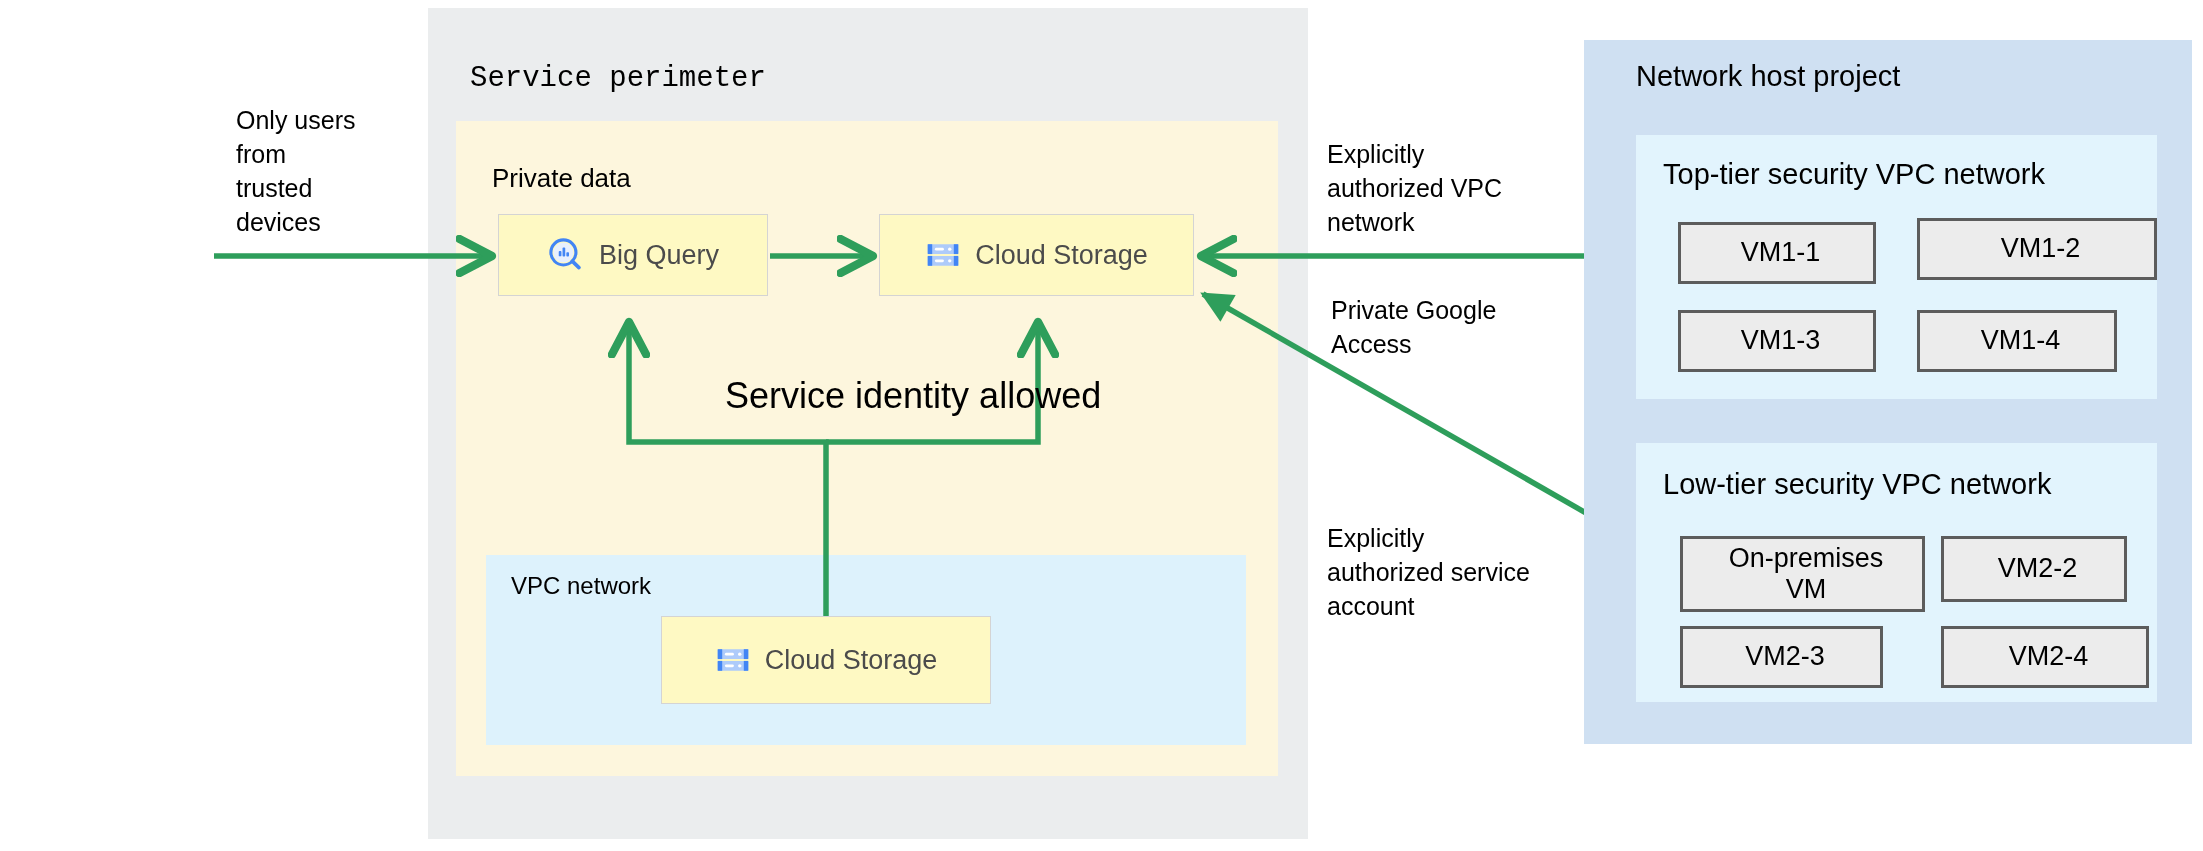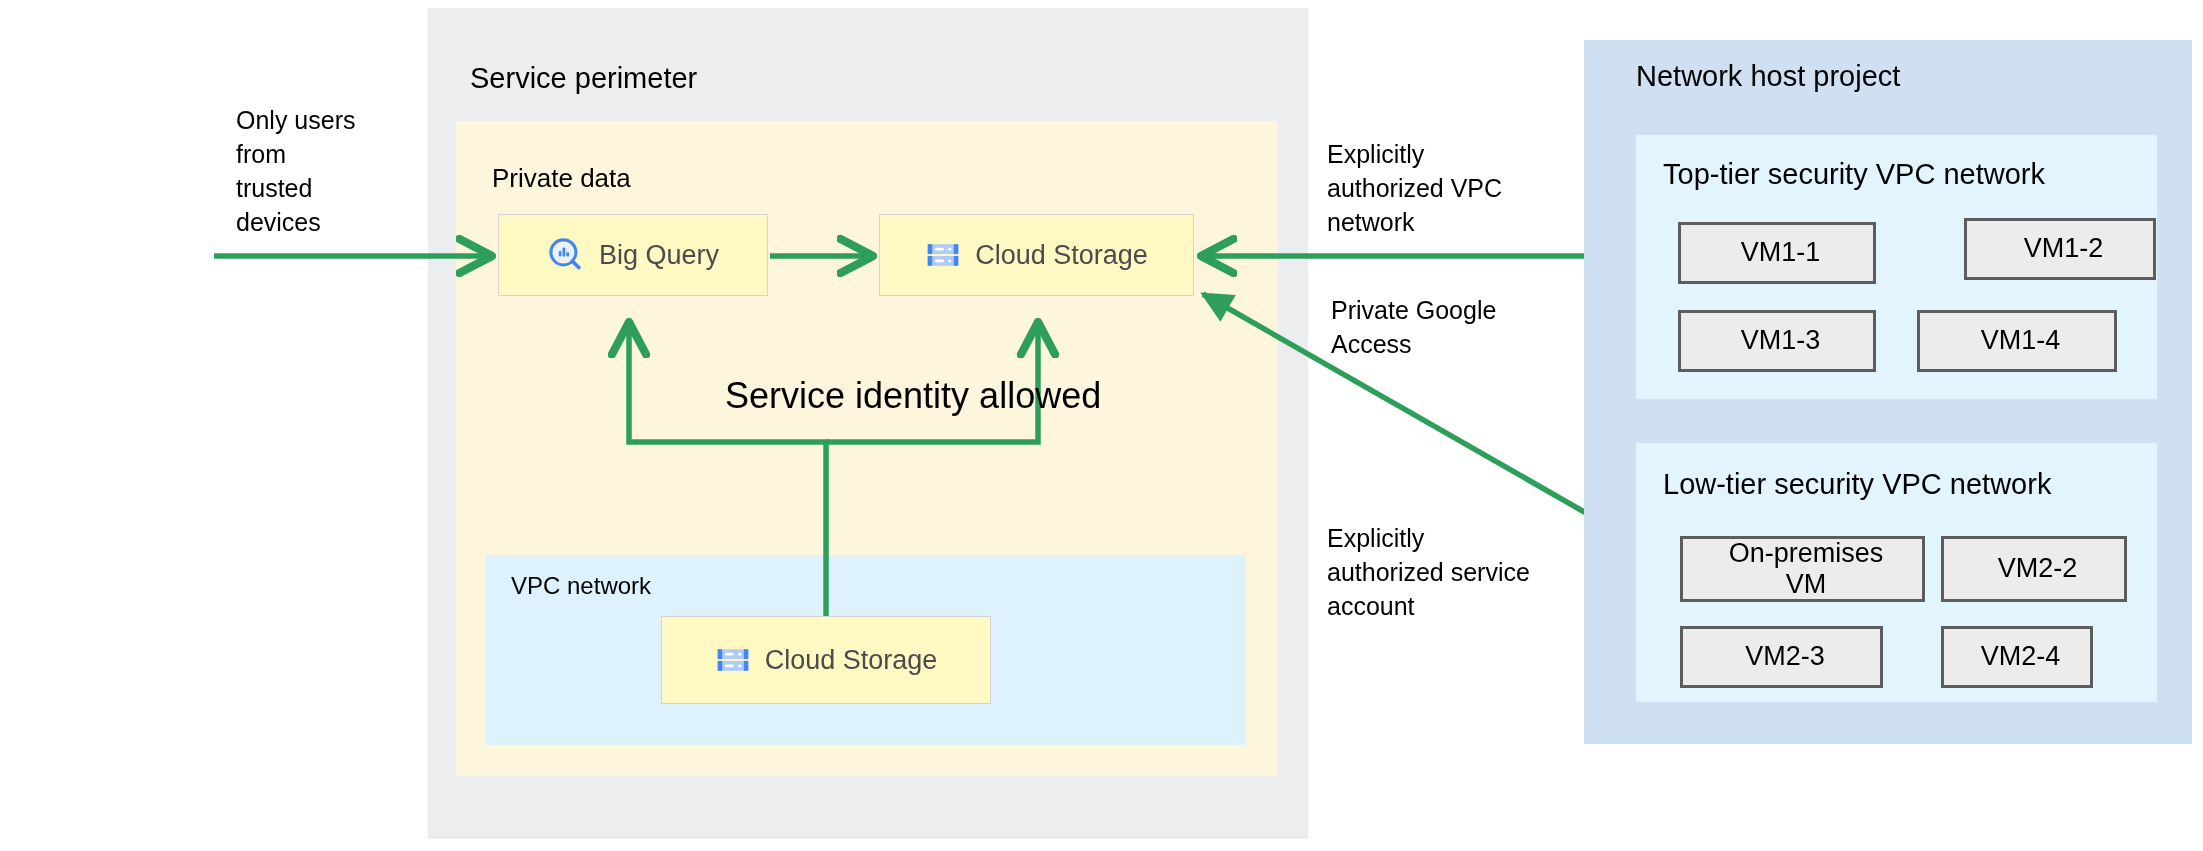--- a/index.html
+++ b/index.html
@@ -27,21 +27,21 @@
     display: flex; align-items: center; justify-content: center;
     font-size: 29px;
   }
 
   
   .perimeter {
     left: 428px; top: 8px; width: 880px; height: 831px;
     background: #ebedee;
   }
   .perimeter-title {
-    left: 470px; top: 62px; font-size: 29px;
+    left: 470px; top: 62px; font-size: 29px; font-family: Liberation Mono, monospace;
   }
 
   
   .private-data {
     left: 456px; top: 121px; width: 822px; height: 655px;
     background: #fdf6dd;
   }
   .private-data-title {
     left: 492px; top: 163px; font-size: 26px;
   }
@@ -214,43 +214,43 @@
   <div class="abs sia-label">Service identity allowed</div>
 
   <div class="abs nhp"></div>
   <div class="abs nhp-title">Network host project</div>
 
   <div class="abs vpc-tier vpc-top"></div>
   <div class="abs tier-title vpc-top-title">Top-tier security VPC network</div>
   <div class="abs vm" style="left:1678px; top:222px; width:198px; height:62px;">
     <span>VM1-1</span>
   </div>
-  <div class="abs vm" style="left:1964px; top:218px; width:192px; height:62px;">
+  <div class="abs vm" style="left:1917px; top:218px; width:240px; height:62px;">
     <span>VM1-2</span>
   </div>
   <div class="abs vm" style="left:1678px; top:310px; width:198px; height:62px;">
     <span>VM1-3</span>
   </div>
   <div class="abs vm" style="left:1917px; top:310px; width:200px; height:62px;">
     <span>VM1-4</span>
   </div>
 
   <div class="abs vpc-tier vpc-low"></div>
   <div class="abs tier-title vpc-low-title">Low-tier security VPC network</div>
-  <div class="abs vm" style="left:1680px; top:536px; width:245px; height:66px; white-space:pre-line;">
+  <div class="abs vm" style="left:1680px; top:536px; width:245px; height:76px; white-space:pre-line;">
     <span>On-premises
 VM</span>
   </div>
   <div class="abs vm" style="left:1941px; top:536px; width:186px; height:66px;">
     <span>VM2-2</span>
   </div>
   <div class="abs vm" style="left:1680px; top:626px; width:203px; height:62px;">
     <span>VM2-3</span>
   </div>
-  <div class="abs vm" style="left:1941px; top:626px; width:152px; height:62px;">
+  <div class="abs vm" style="left:1941px; top:626px; width:208px; height:62px;">
     <span>VM2-4</span>
   </div>
 
   <div class="abs annot annot-trusted">Only users
 from
 trusted
 devices</div>
   <div class="abs annot annot-vpc">Explicitly
 authorized VPC
 network</div>

